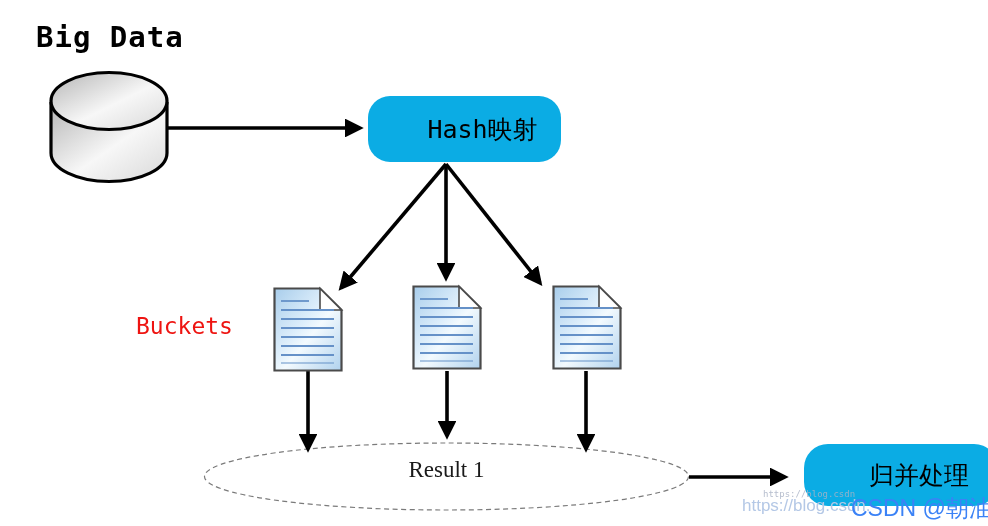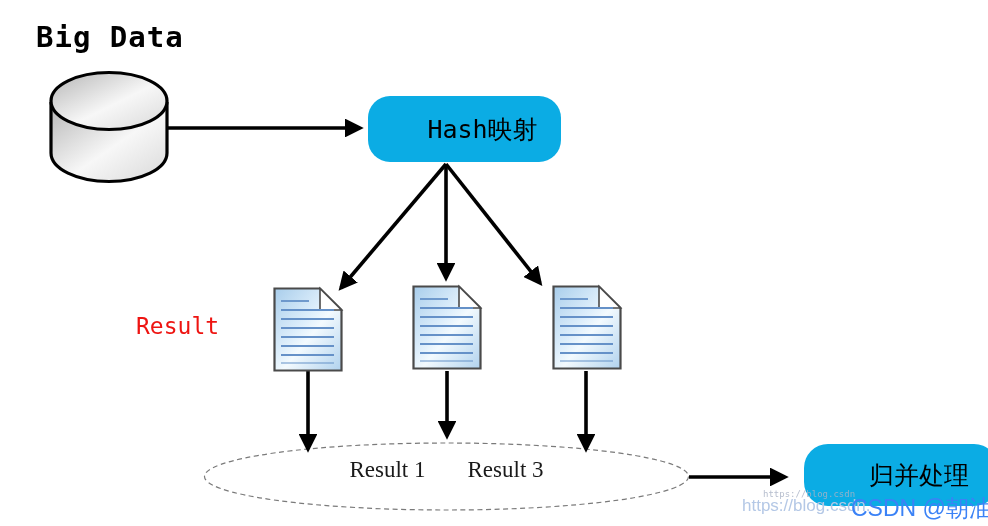--- a/index.html
+++ b/index.html
@@ -102,25 +102,24 @@
         <use href="#docsym"></use>
       </g>
   </svg>
 
   <div class="page-title">Big Data</div>
 
   <div class="flow-node hash-node">
     <span>Hash映射</span>
   </div>
 
-  <div class="buckets-label">Result</div>
+  <div class="buckets-label">Buckets</div>
 
   <div class="results-row">
     <span>Result 1</span>
-    <span>Result 3</span>
   </div>
 
   <div class="flow-node merge-node">
     <span>归并处理</span>
   </div>
 
   <div class="watermark wm-tiny">https://blog.csdn</div>
   <div class="watermark wm-url">https://blog.csdn.</div>
   <div class="watermark wm-user">CSDN @朝油</div>
 

